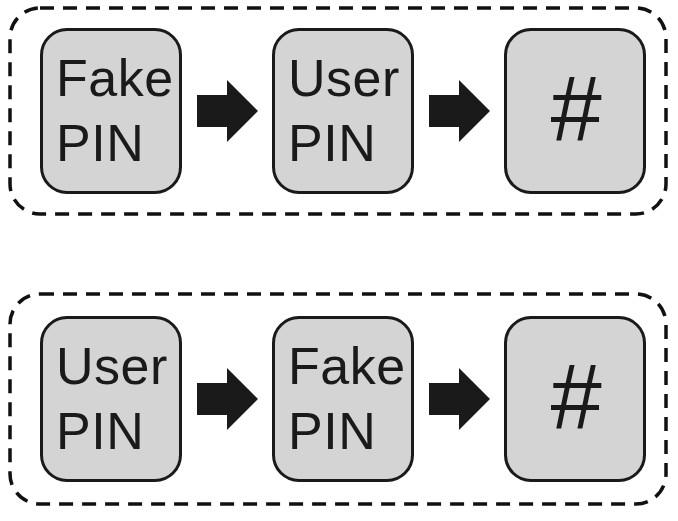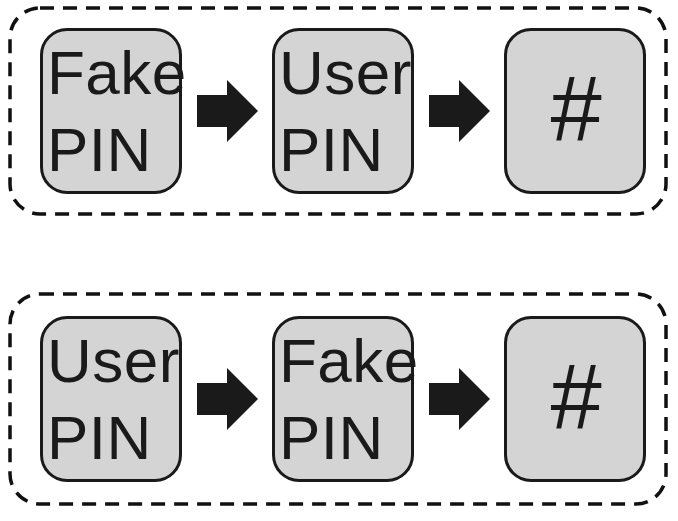--- a/index.html
+++ b/index.html
@@ -43,22 +43,22 @@
   .key {
     width: 142px; height: 166px;
     background: var(--key-fill);
     border: 3px solid var(--key-border);
     border-radius: 27px;
     display: flex;
     align-items: center;
     flex: 0 0 auto;
   }
   .key-label {
-    padding-left: 4px;
-    font-size: 62px;
+    padding-left: 13px;
+    font-size: 52px;
     line-height: 1.25;
     color: var(--text);
     white-space: pre-line;
     letter-spacing: 0.5px;
   }
   .key-hash { justify-content: center; }
   .key-hash .key-label {
     padding-left: 0;
     font-size: 92px;
     font-style: italic;

